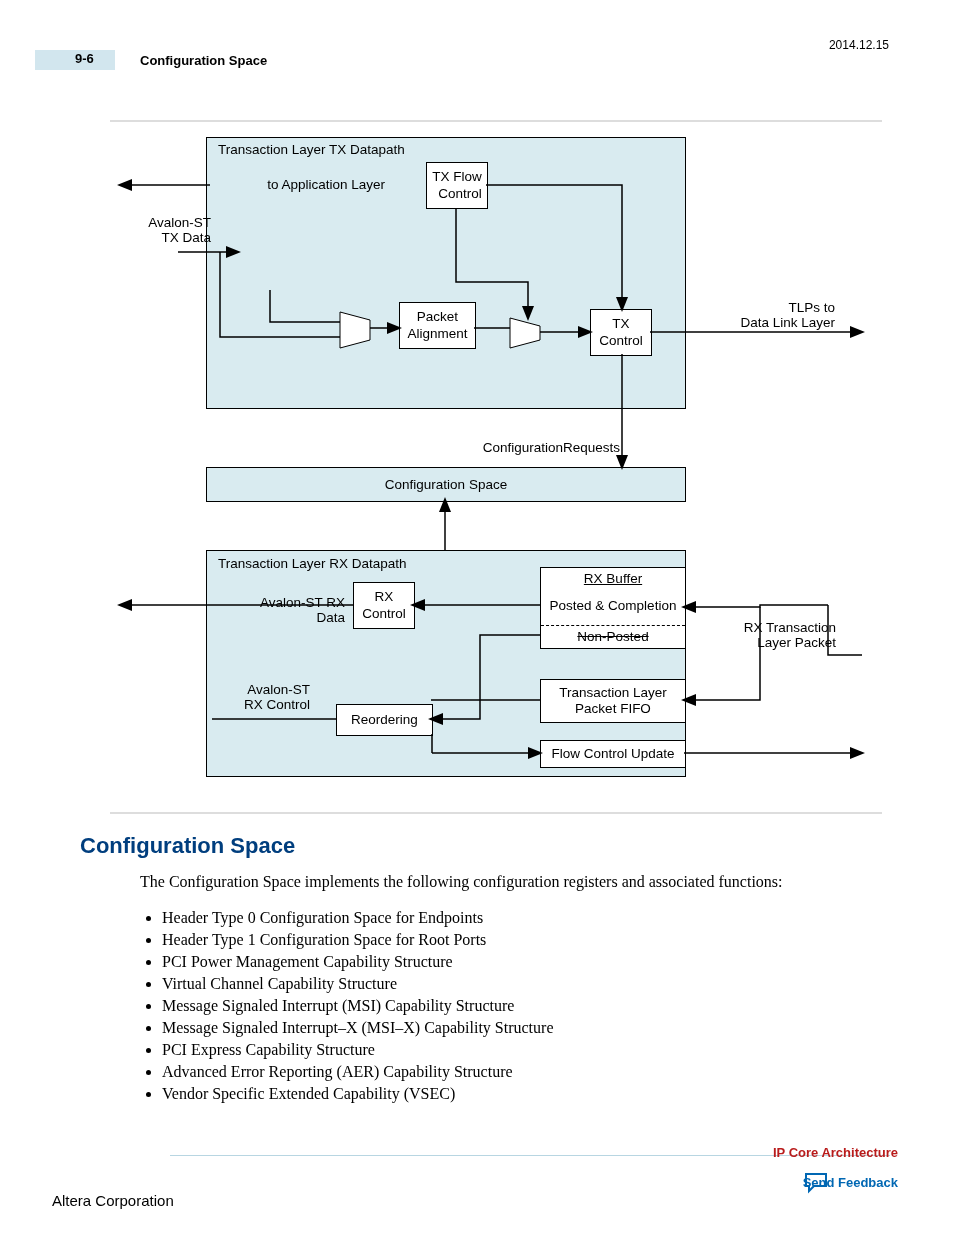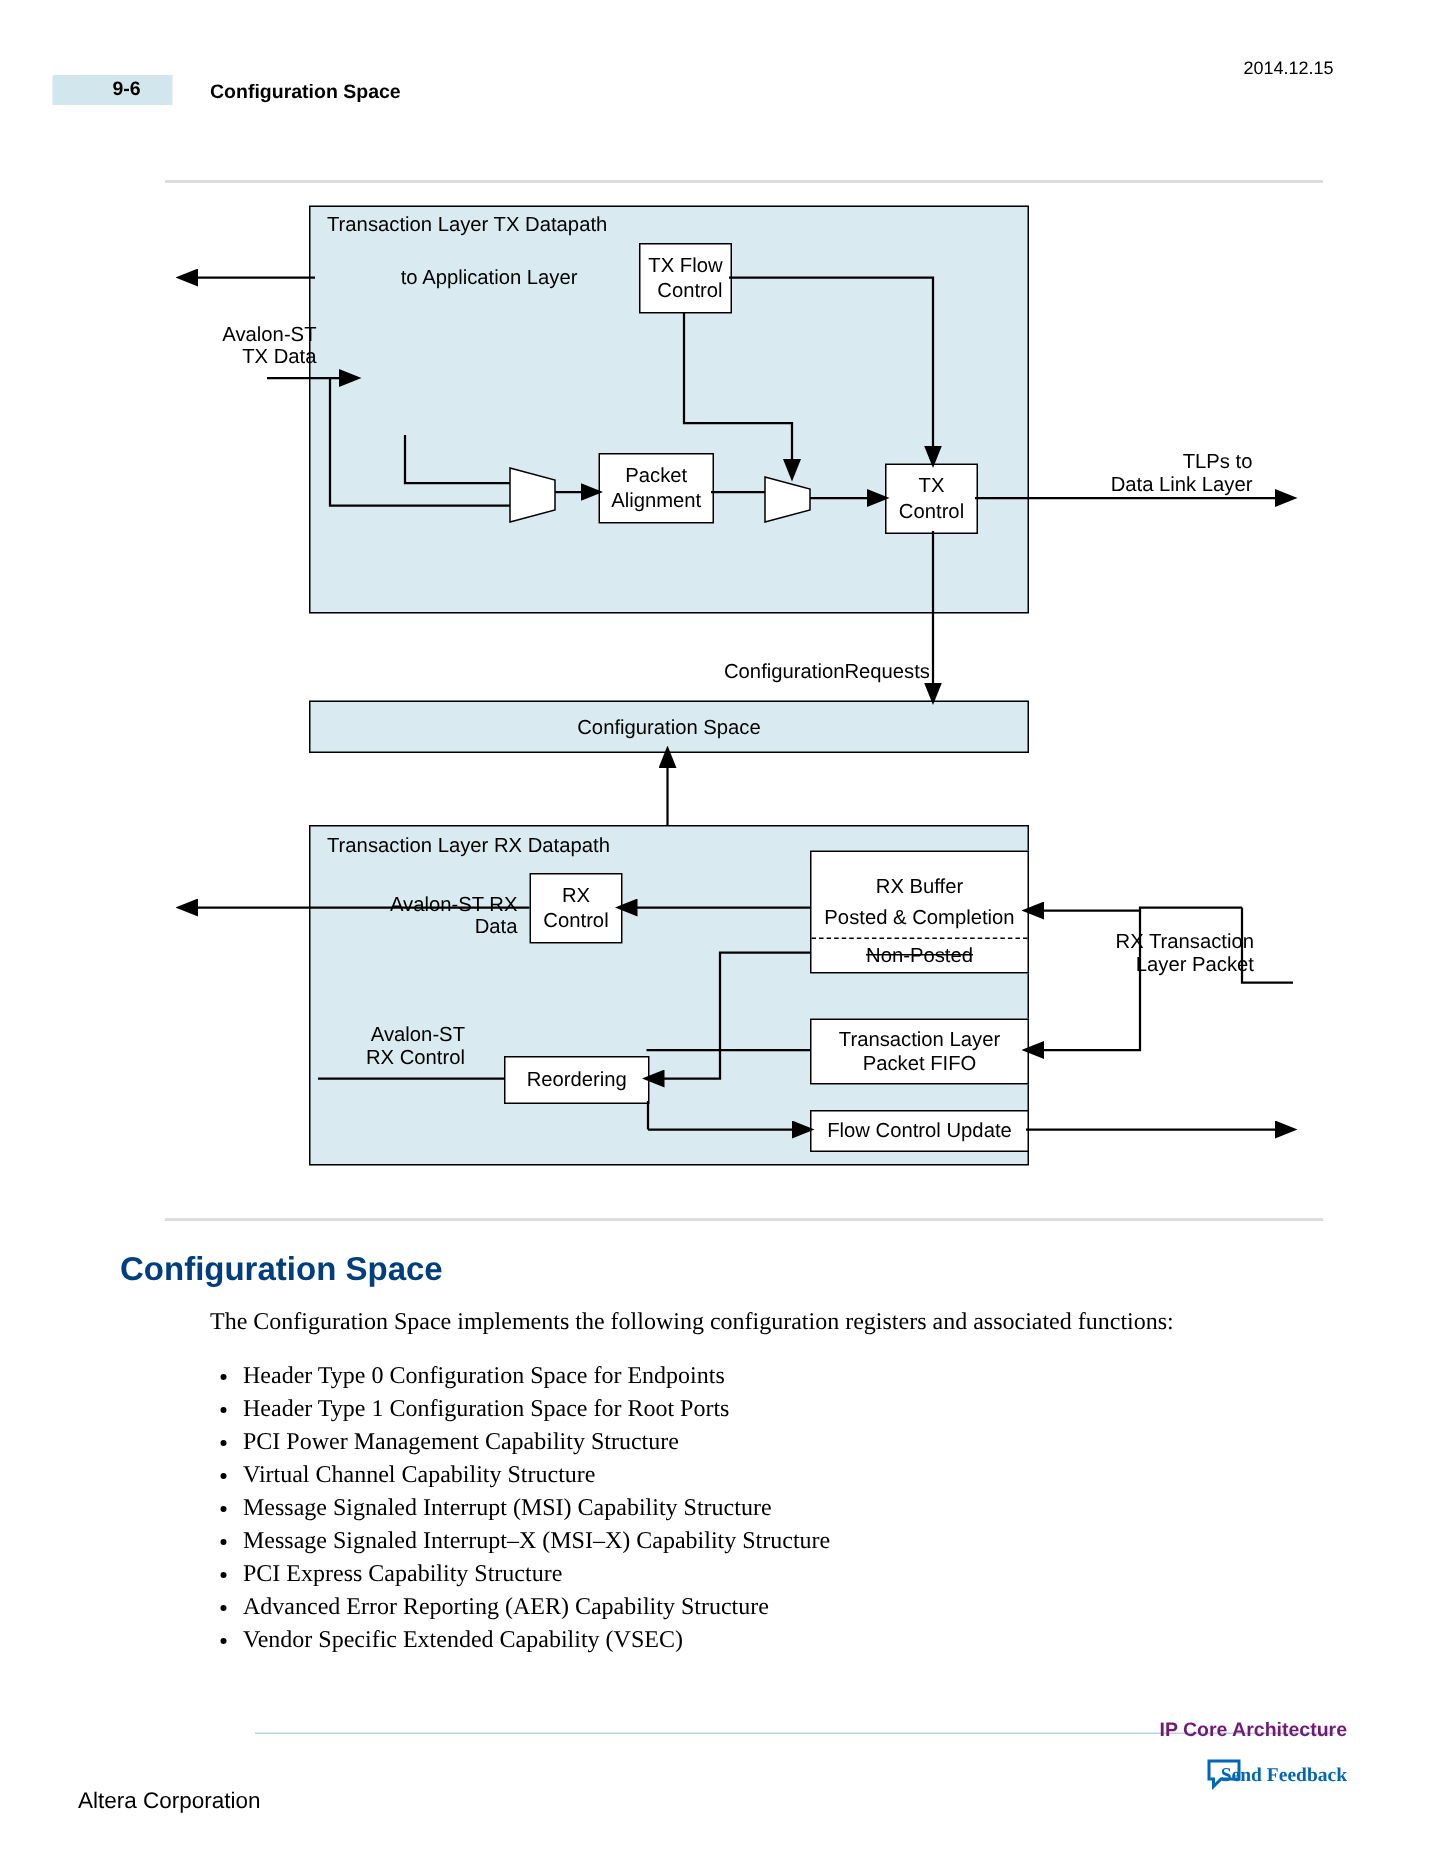--- a/index.html
+++ b/index.html
@@ -115,29 +115,28 @@
     position: absolute;
     left: 52px; top: 1192px;
     font-weight: 400;
     font-size: 15px;
   }
   .footer-right-top {
     position: absolute;
     right: 56px; top: 1145px;
     font-weight: 700;
     font-size: 13px;
-    color: #701a75;
+    color: #b91c1c;
   }
   .footer-right-bot {
     position: absolute;
     right: 56px; top: 1175px;
     font-weight: 700;
     font-size: 13px;
     color: #0067b3;
-    font-family: Liberation Serif, serif;
   }
   .fb-icon {
     position: absolute;
     right: 150px; top: 1172px;
   }
 </style>
 </head>
 <body>
 
 <div class="page">
@@ -174,21 +173,21 @@
     </div>
 
     <div class="bg-box" style="left:96px; top:428px; width:478px; height:225px;"></div>
     <div class="dlabel" style="left:108px; top:434px; width:190px; text-align:left;">Transaction Layer RX Datapath</div>
     <div class="dlabel" style="left:120px; top:473px; width:115px;">Avalon-ST RX Data</div>
 
     <div class="block" style="left:243px; top:460px; width:60px; height:45px; white-space:pre-line;">RX
 Control</div>
 
     <div class="block" style="left:430px; top:445px; width:144px; height:80px; flex-direction:column;">
-      <div style="flex:0 0 auto; padding-top:15px;">RX Buffer</div>
+      <div style="flex:0 0 auto; padding-top:3px;text-decoration:underline;">RX Buffer</div>
       <div style="flex:1; display:flex; align-items:center;">Posted &amp; Completion</div>
       <div style="border-top:1px dashed #000; width:100%;"></div>
       <div style="flex:0 0 22px; display:flex; align-items:center; justify-content:center; text-decoration:line-through;">Non-Posted</div>
     </div>
 
     <div class="dlabel" style="left:616px; top:498px; width:110px; white-space:pre-line;">RX Transaction
 Layer Packet</div>
 
     <div class="dlabel" style="left:120px; top:560px; width:80px; white-space:pre-line;">Avalon-ST
 RX Control</div>

